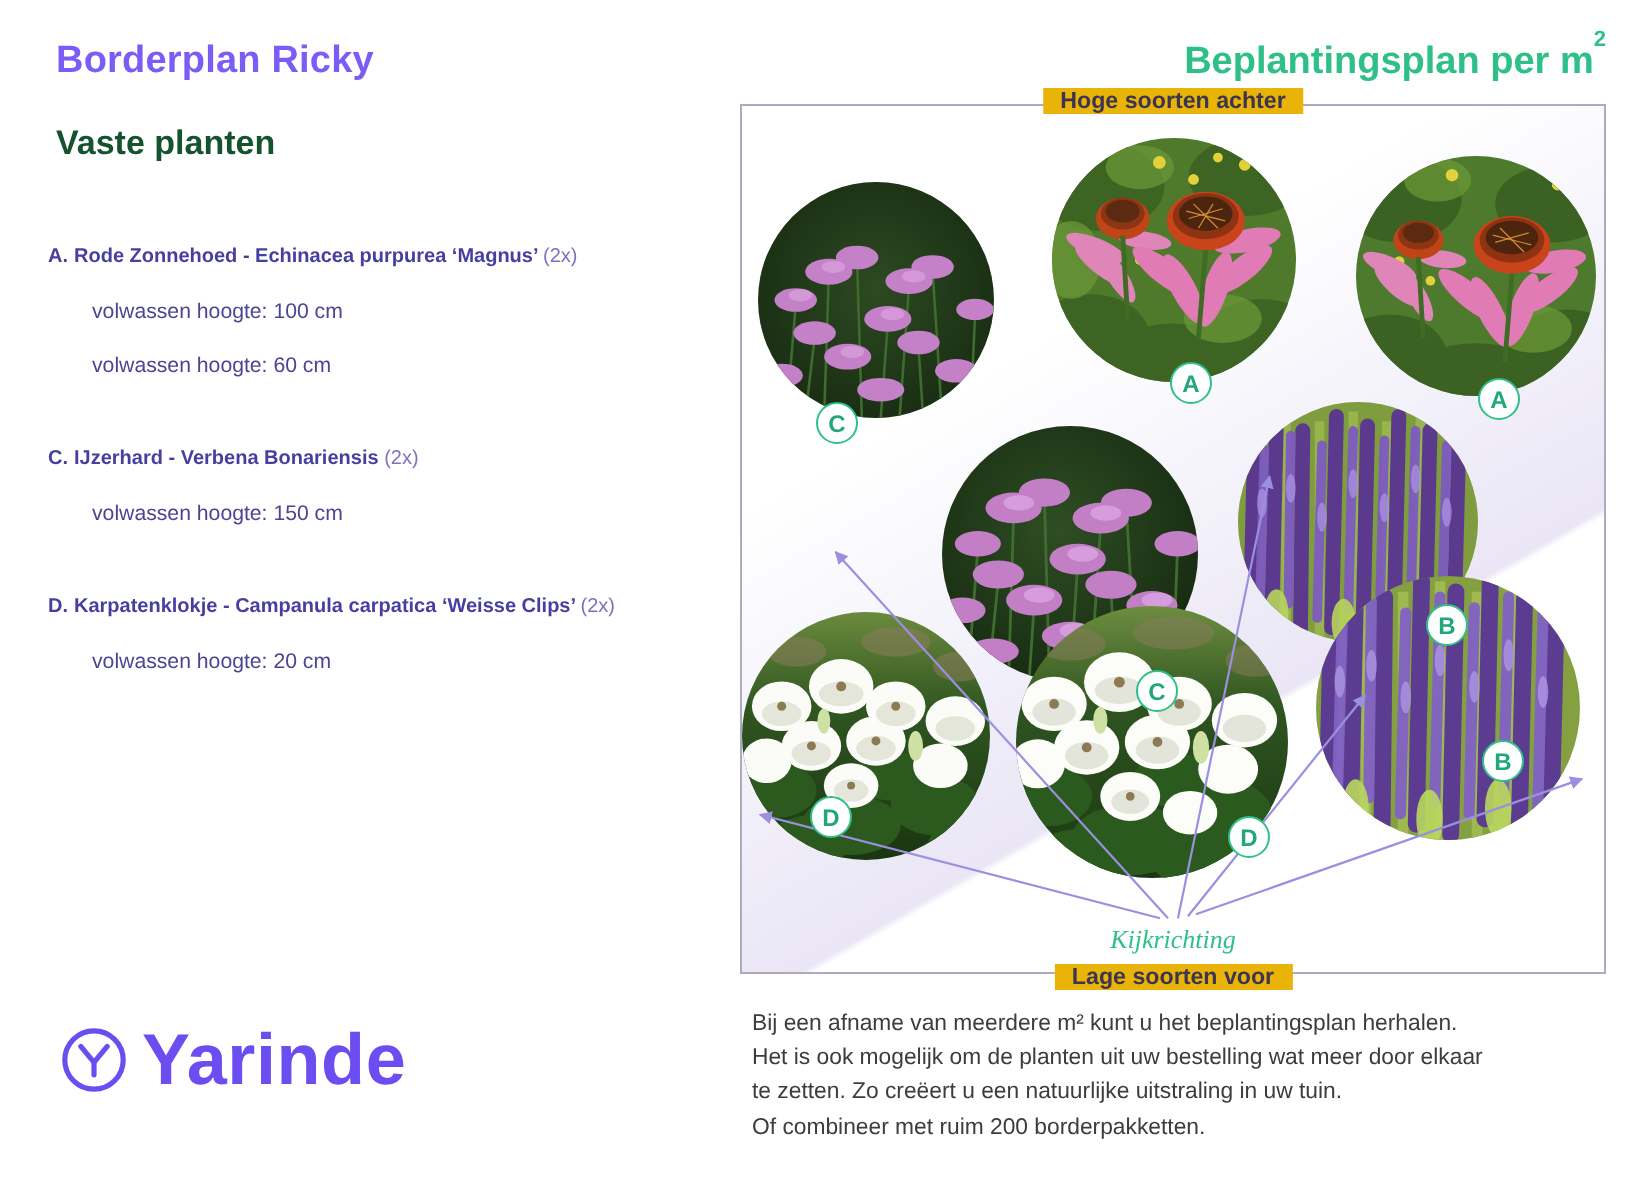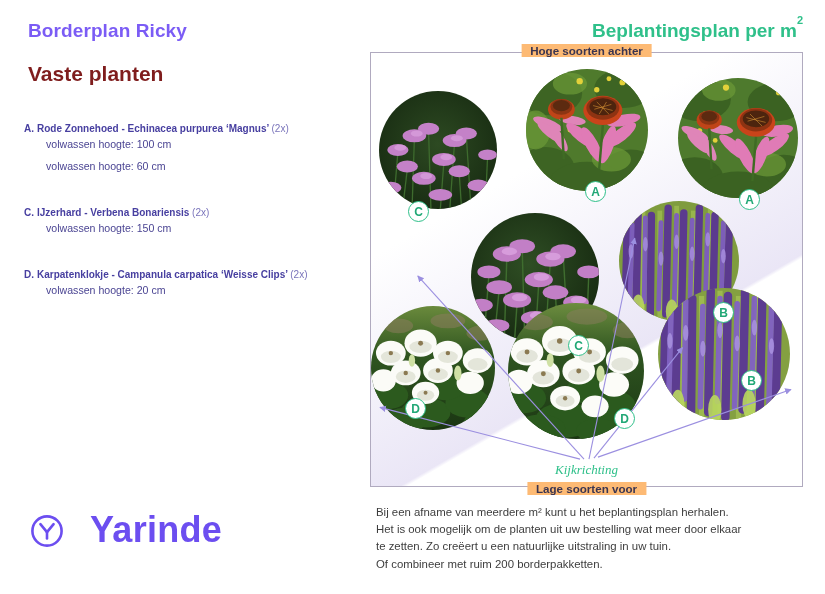--- a/index.html
+++ b/index.html
@@ -26,23 +26,23 @@
     position: absolute;
     left: 28px; top: 20px;
     font-size: 19px;
     font-weight: 600;
     color: #7b5cf5;
     letter-spacing: 0.1px;
   }
   #section-heading {
     position: absolute;
     left: 28px; top: 62px;
-    font-size: 21px;
+    font-size: 17px;
     font-weight: 600;
-    color: #7f1d1d;
+    color: #14532d;
   }
   #plant-list {
     position: absolute;
     left: 24px; top: 89px;
     width: 346px;
   }
   .plant-item { margin-bottom: 8px; }
   .plant-line1 {
     font-size: 10px;
     font-weight: 700;
@@ -58,31 +58,31 @@
   .plant-count {
     font-weight: 400;
     color: #7a74bb;
   }
   .plant-line2 {
     font-size: 10.6px;
     font-weight: 400;
     color: #4b4593;
     line-height: 14px;
     padding-left: 22px;
-    margin-top: 1px;
+    margin-top: 13px;
   }
 
   
   #logo {
     position: absolute;
     left: 30px;
     top: 512px;
     display: flex;
-    align-items: flex-end;
-    gap: 26px;
+    align-items: center;
+    gap: 7px;
   }
   #logo-mark { display: block; }
   #logo-text {
     font-size: 36px;
     font-weight: 700;
     color: #6c4ef0;
     letter-spacing: 0.3px;
     line-height: 36px;
   }
 
@@ -114,21 +114,21 @@
         #f3f1fa 50%,
         #eae6f6 66%,
         #ffffff 66.6%,
         #ffffff 100%);
     overflow: hidden;
   }
   .edge-label {
     position: absolute;
     left: 50%;
     transform: translateX(-50%);
-    background: #fdba74;
+    background: #eab308;
     padding: 0 9px;
     font-size: 11.6px;
     font-weight: 700;
     color: #3b3550;
     white-space: nowrap;
     z-index: 6;
   }
   #label-top { top: -8px; }
   #label-bottom { bottom: -8px; }
 

